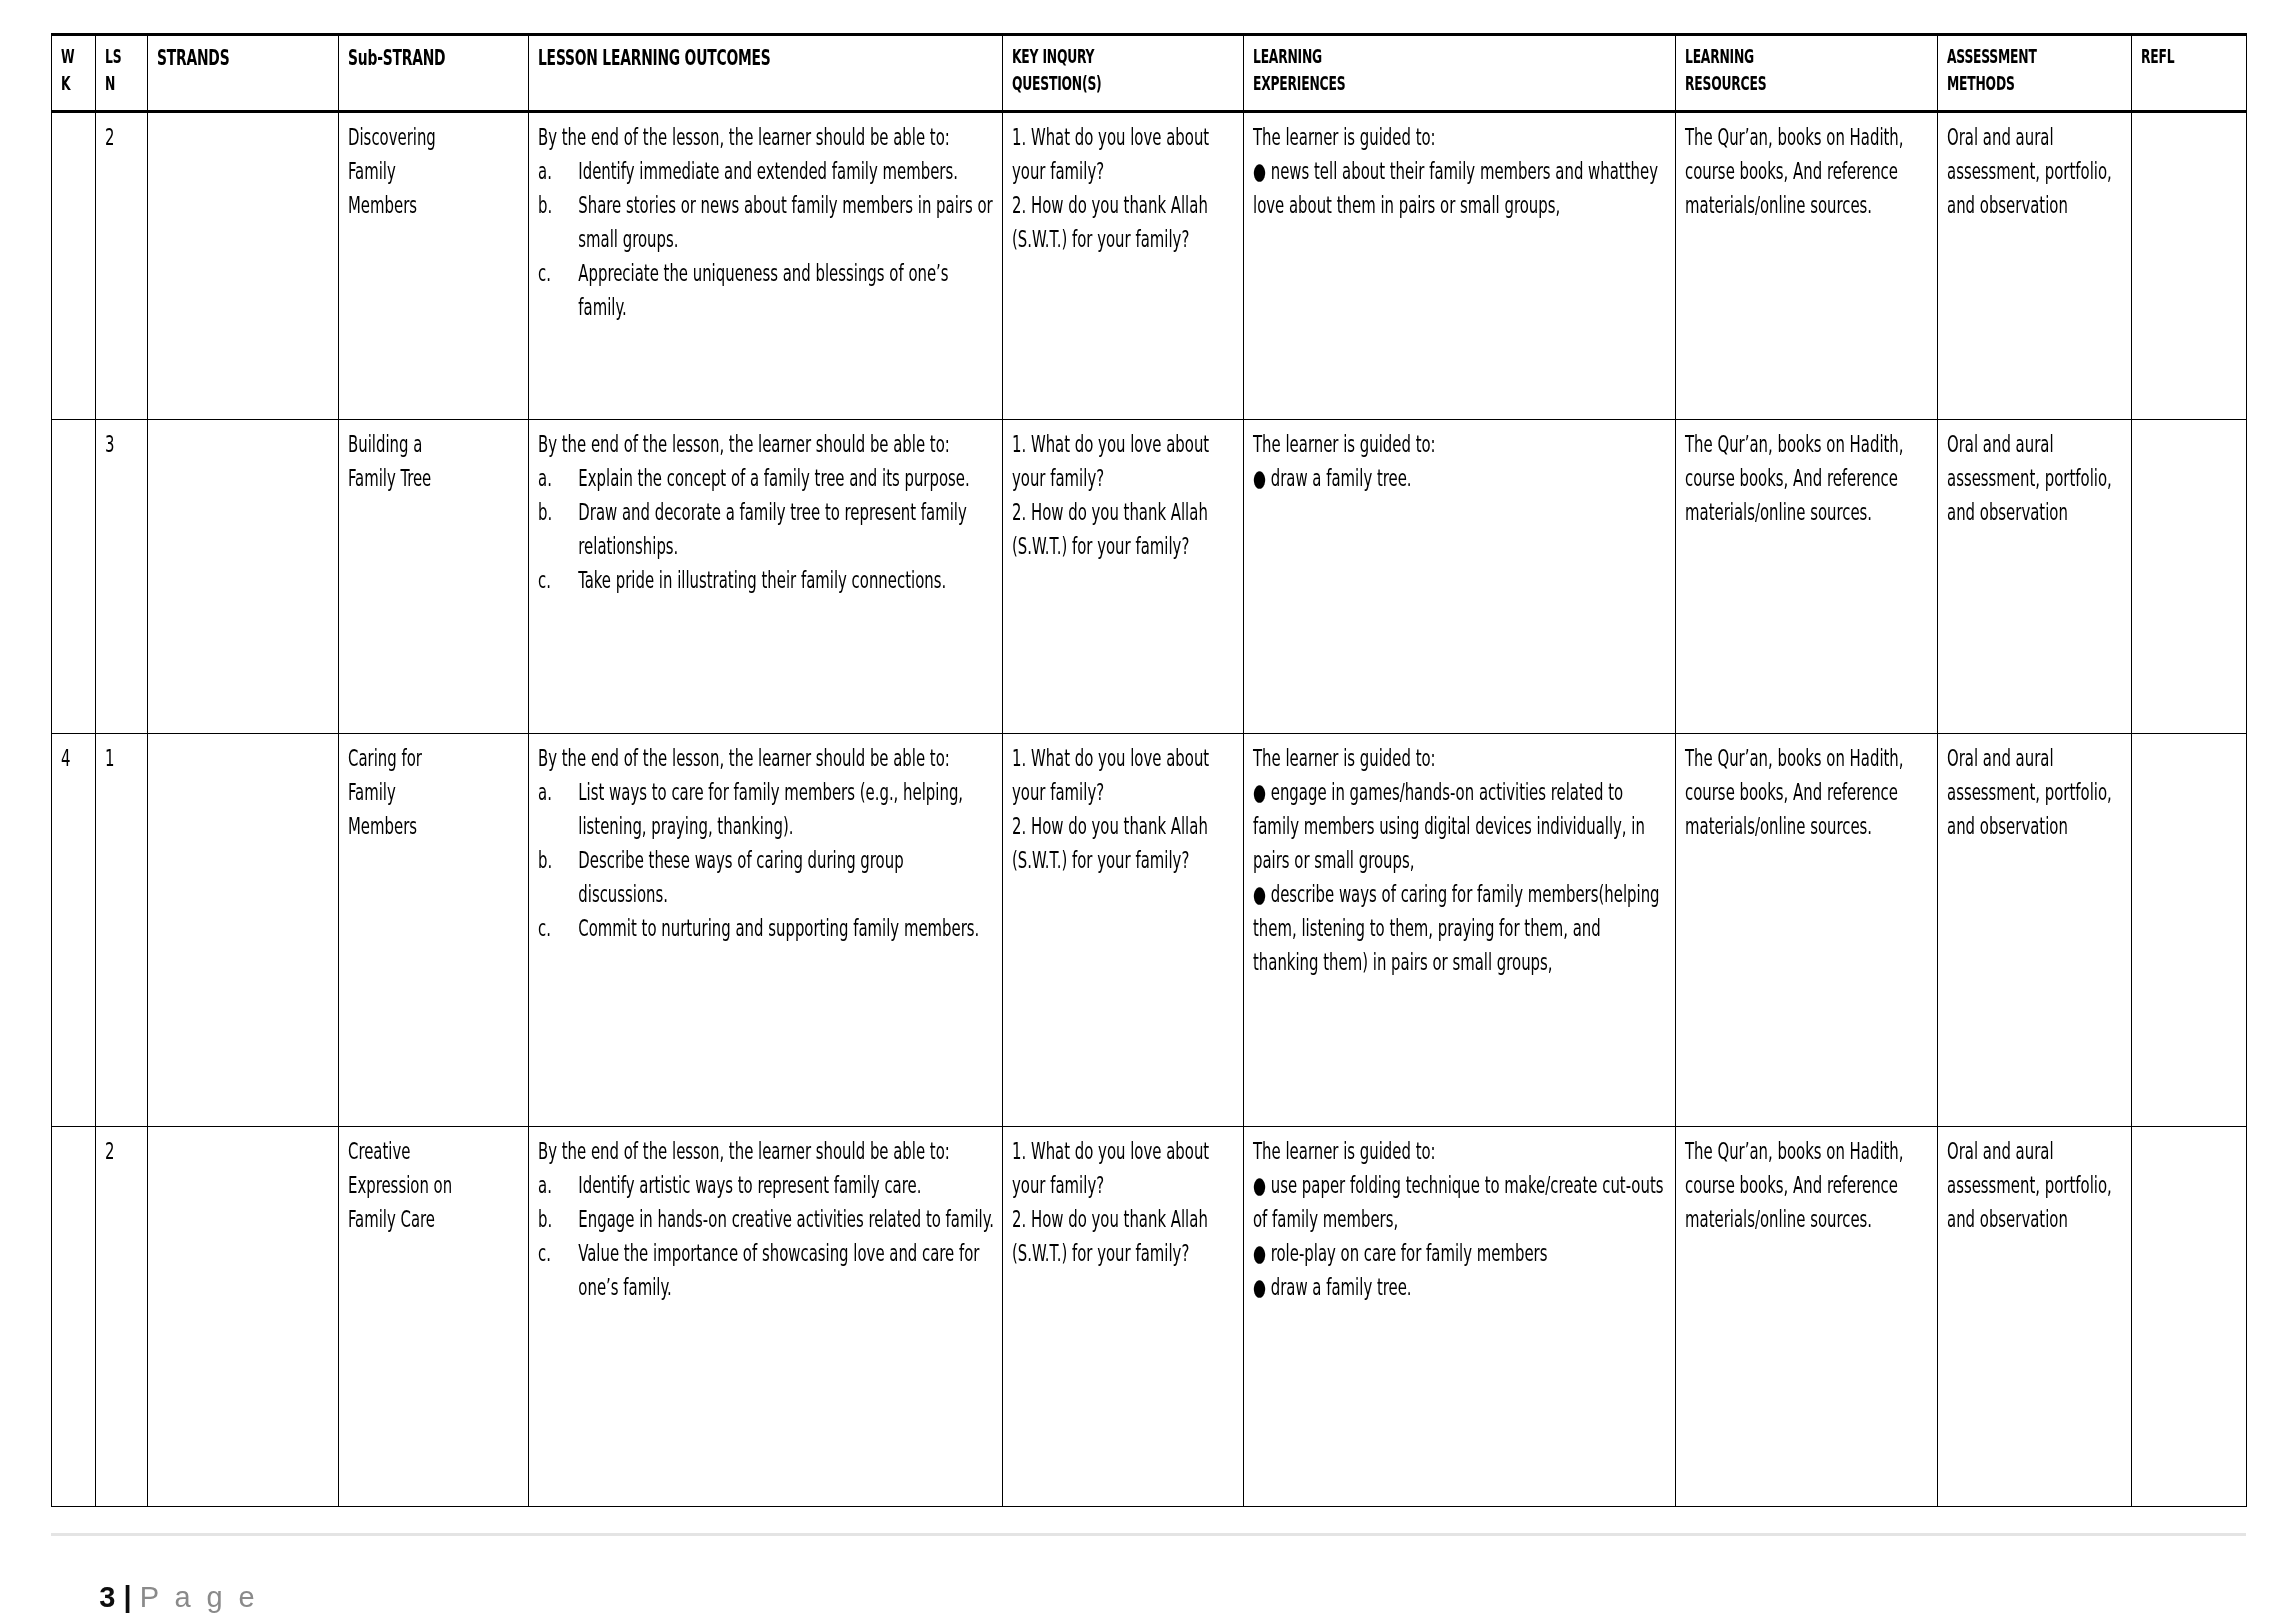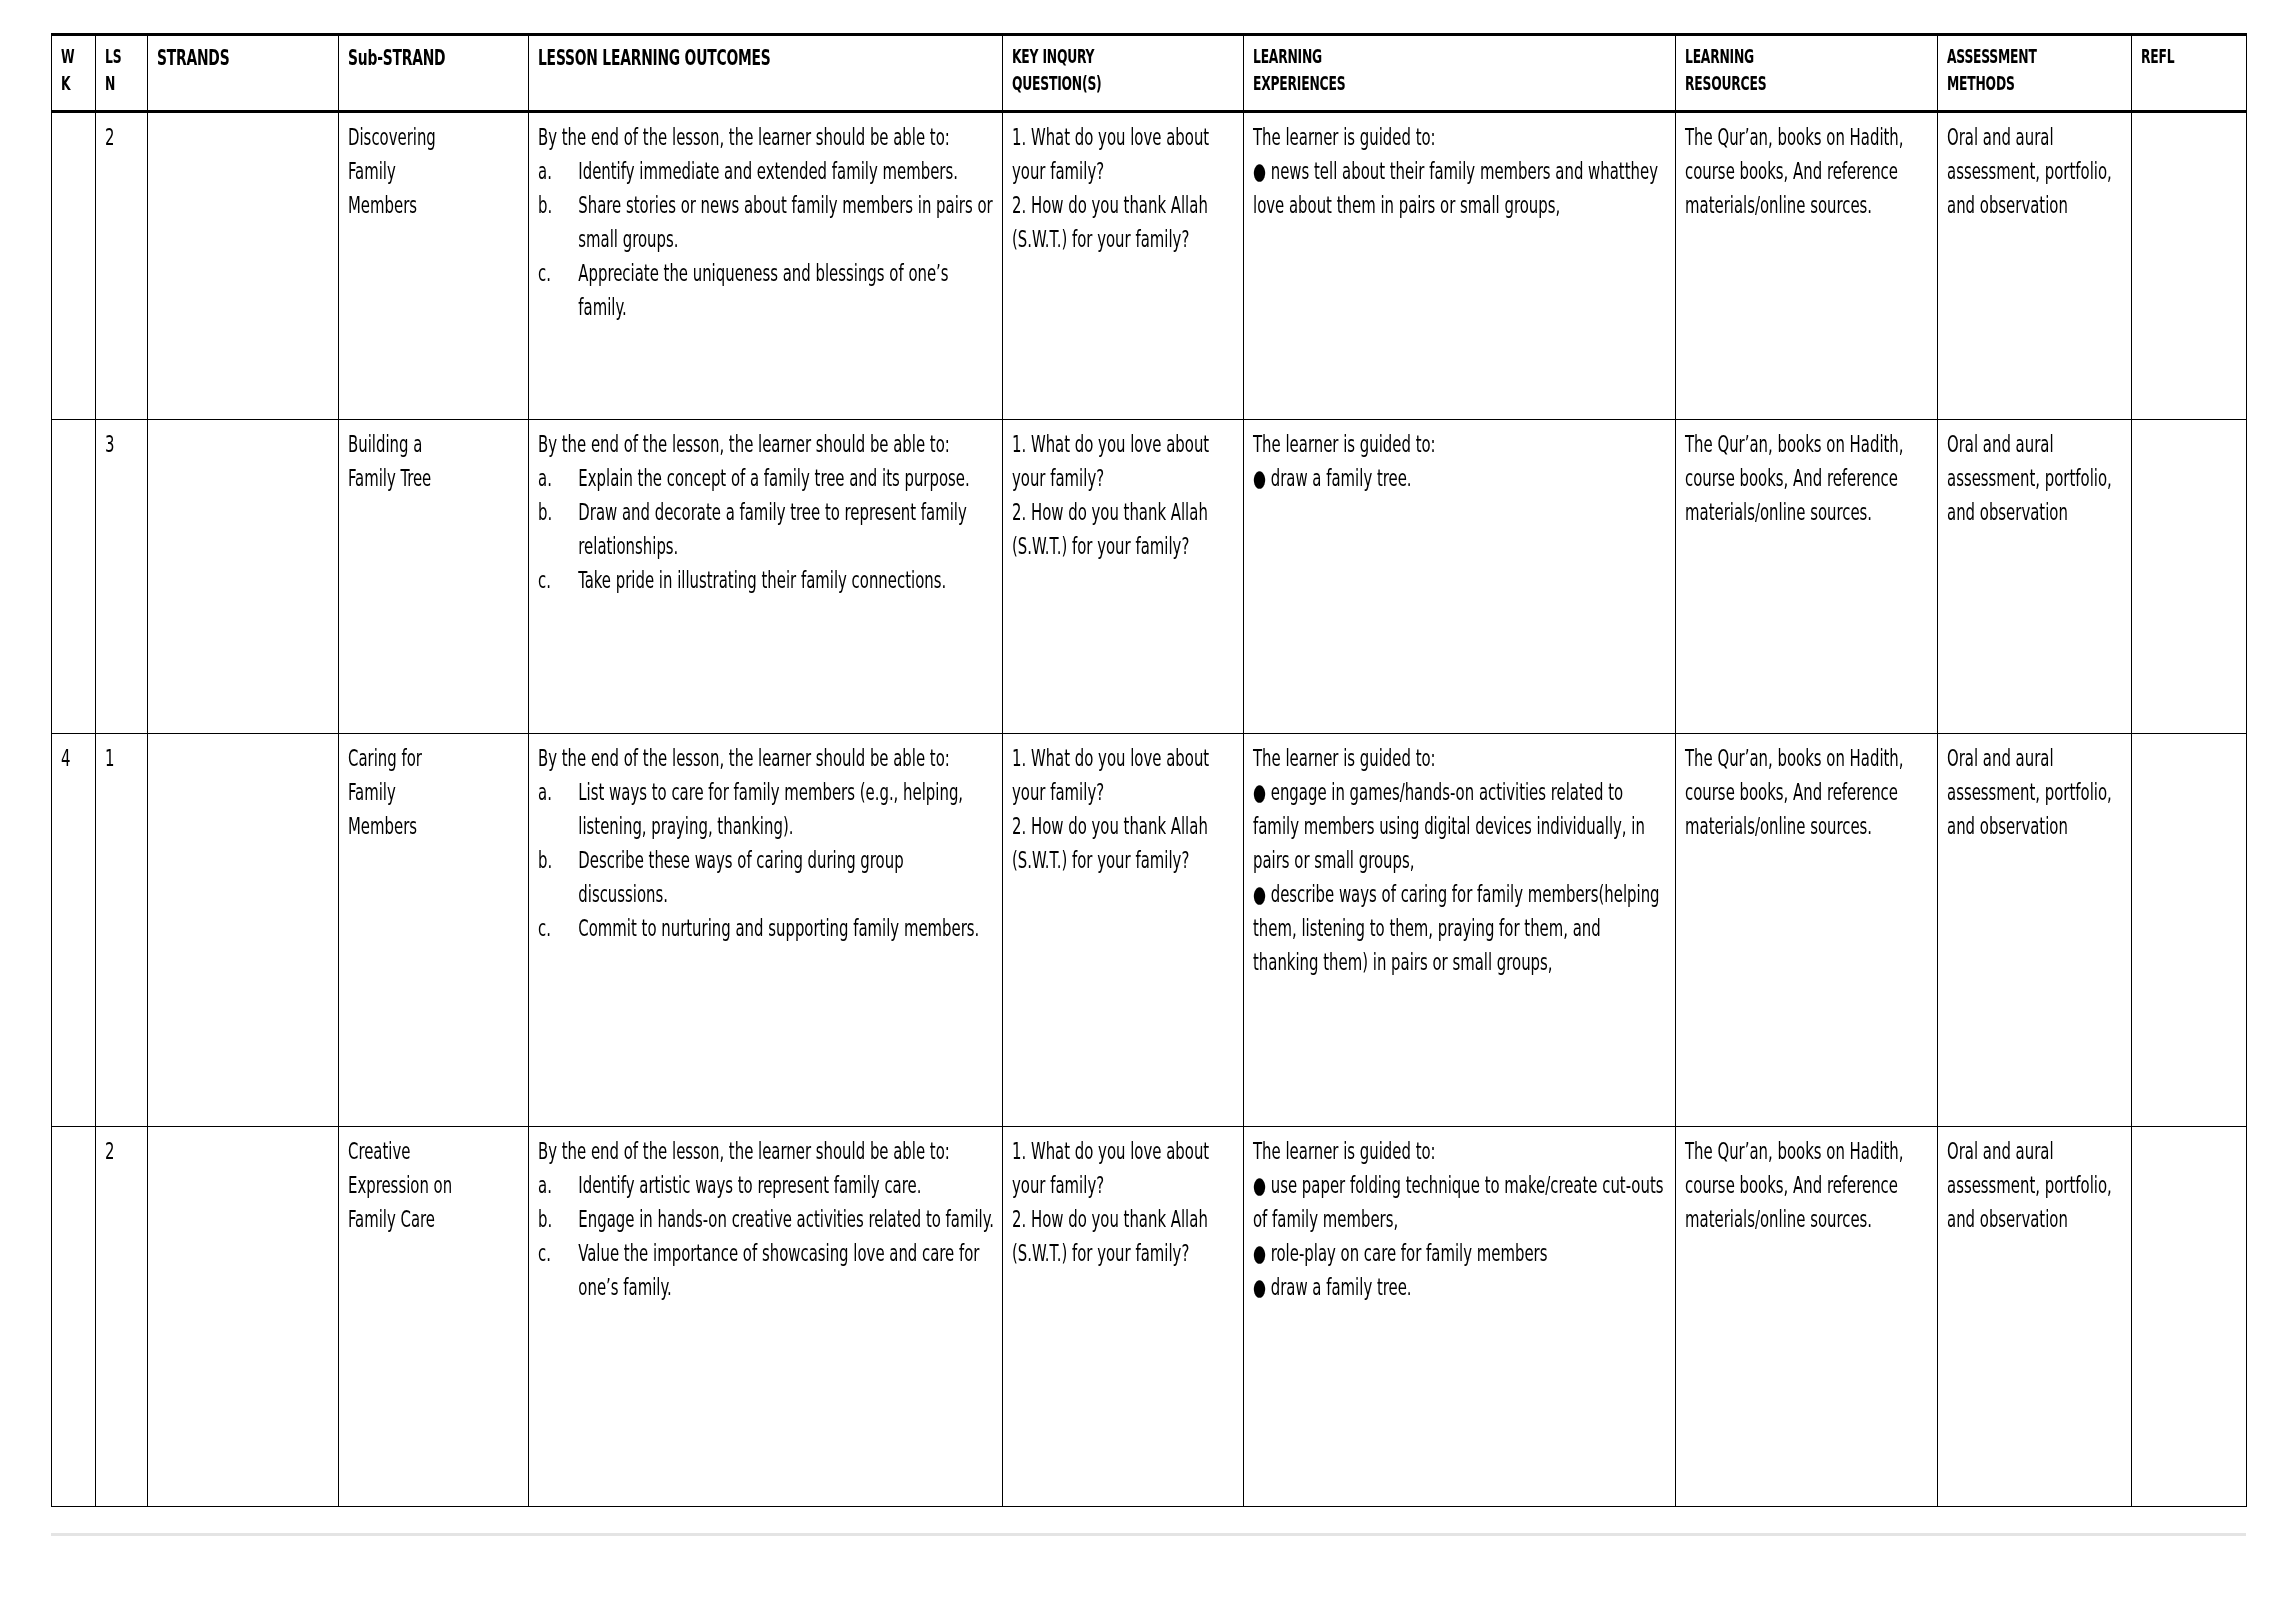--- a/index.html
+++ b/index.html
@@ -345,15 +345,21 @@
           </td>
           <td>
             <span class="cell"></span>
           </td>
         </tr>
       </tbody>
   </table>
 
   <div class="footer-rule"></div>
 
+  <div class="footer">
+    <div class="pagenum">
+      <span class="n">3</span><span> </span><span class="bar">|</span><span> </span><span class="w">P a g e</span>
+    </div>
+
+  </div>
 
 </div>
 
 
 </body></html>

